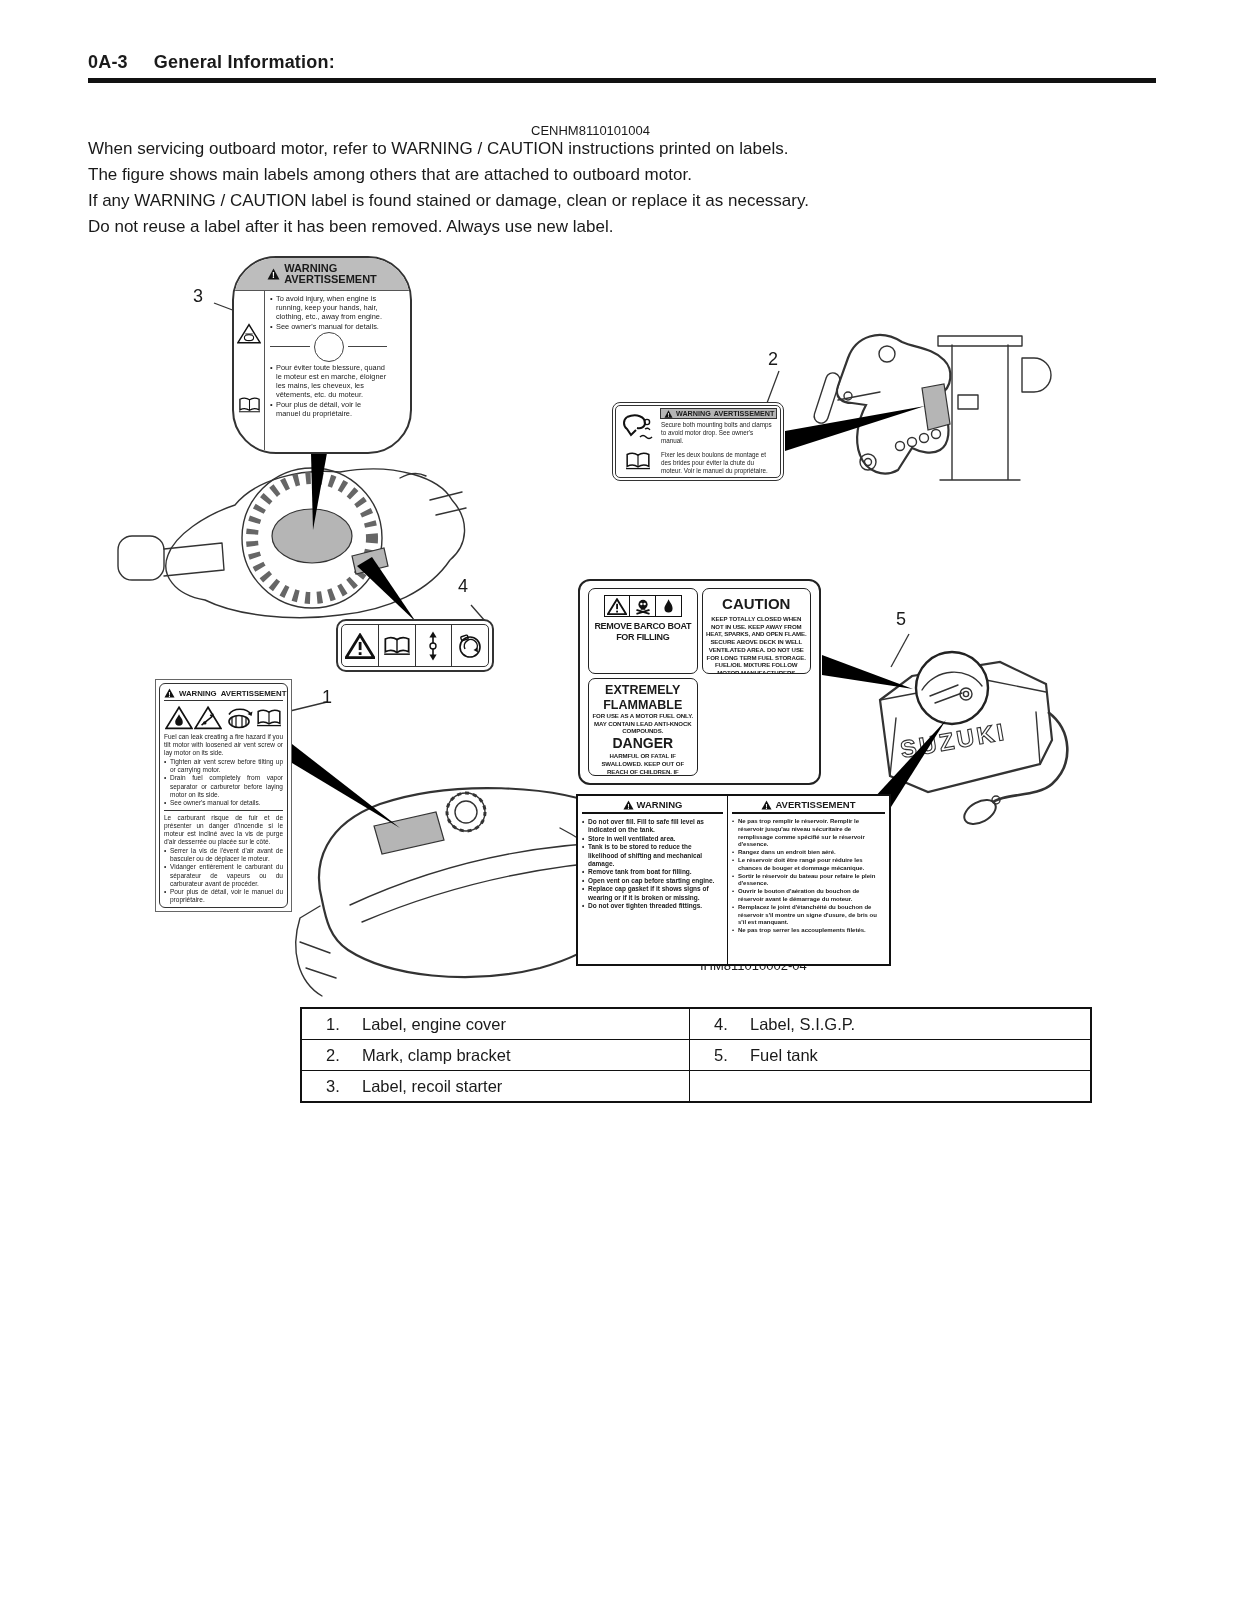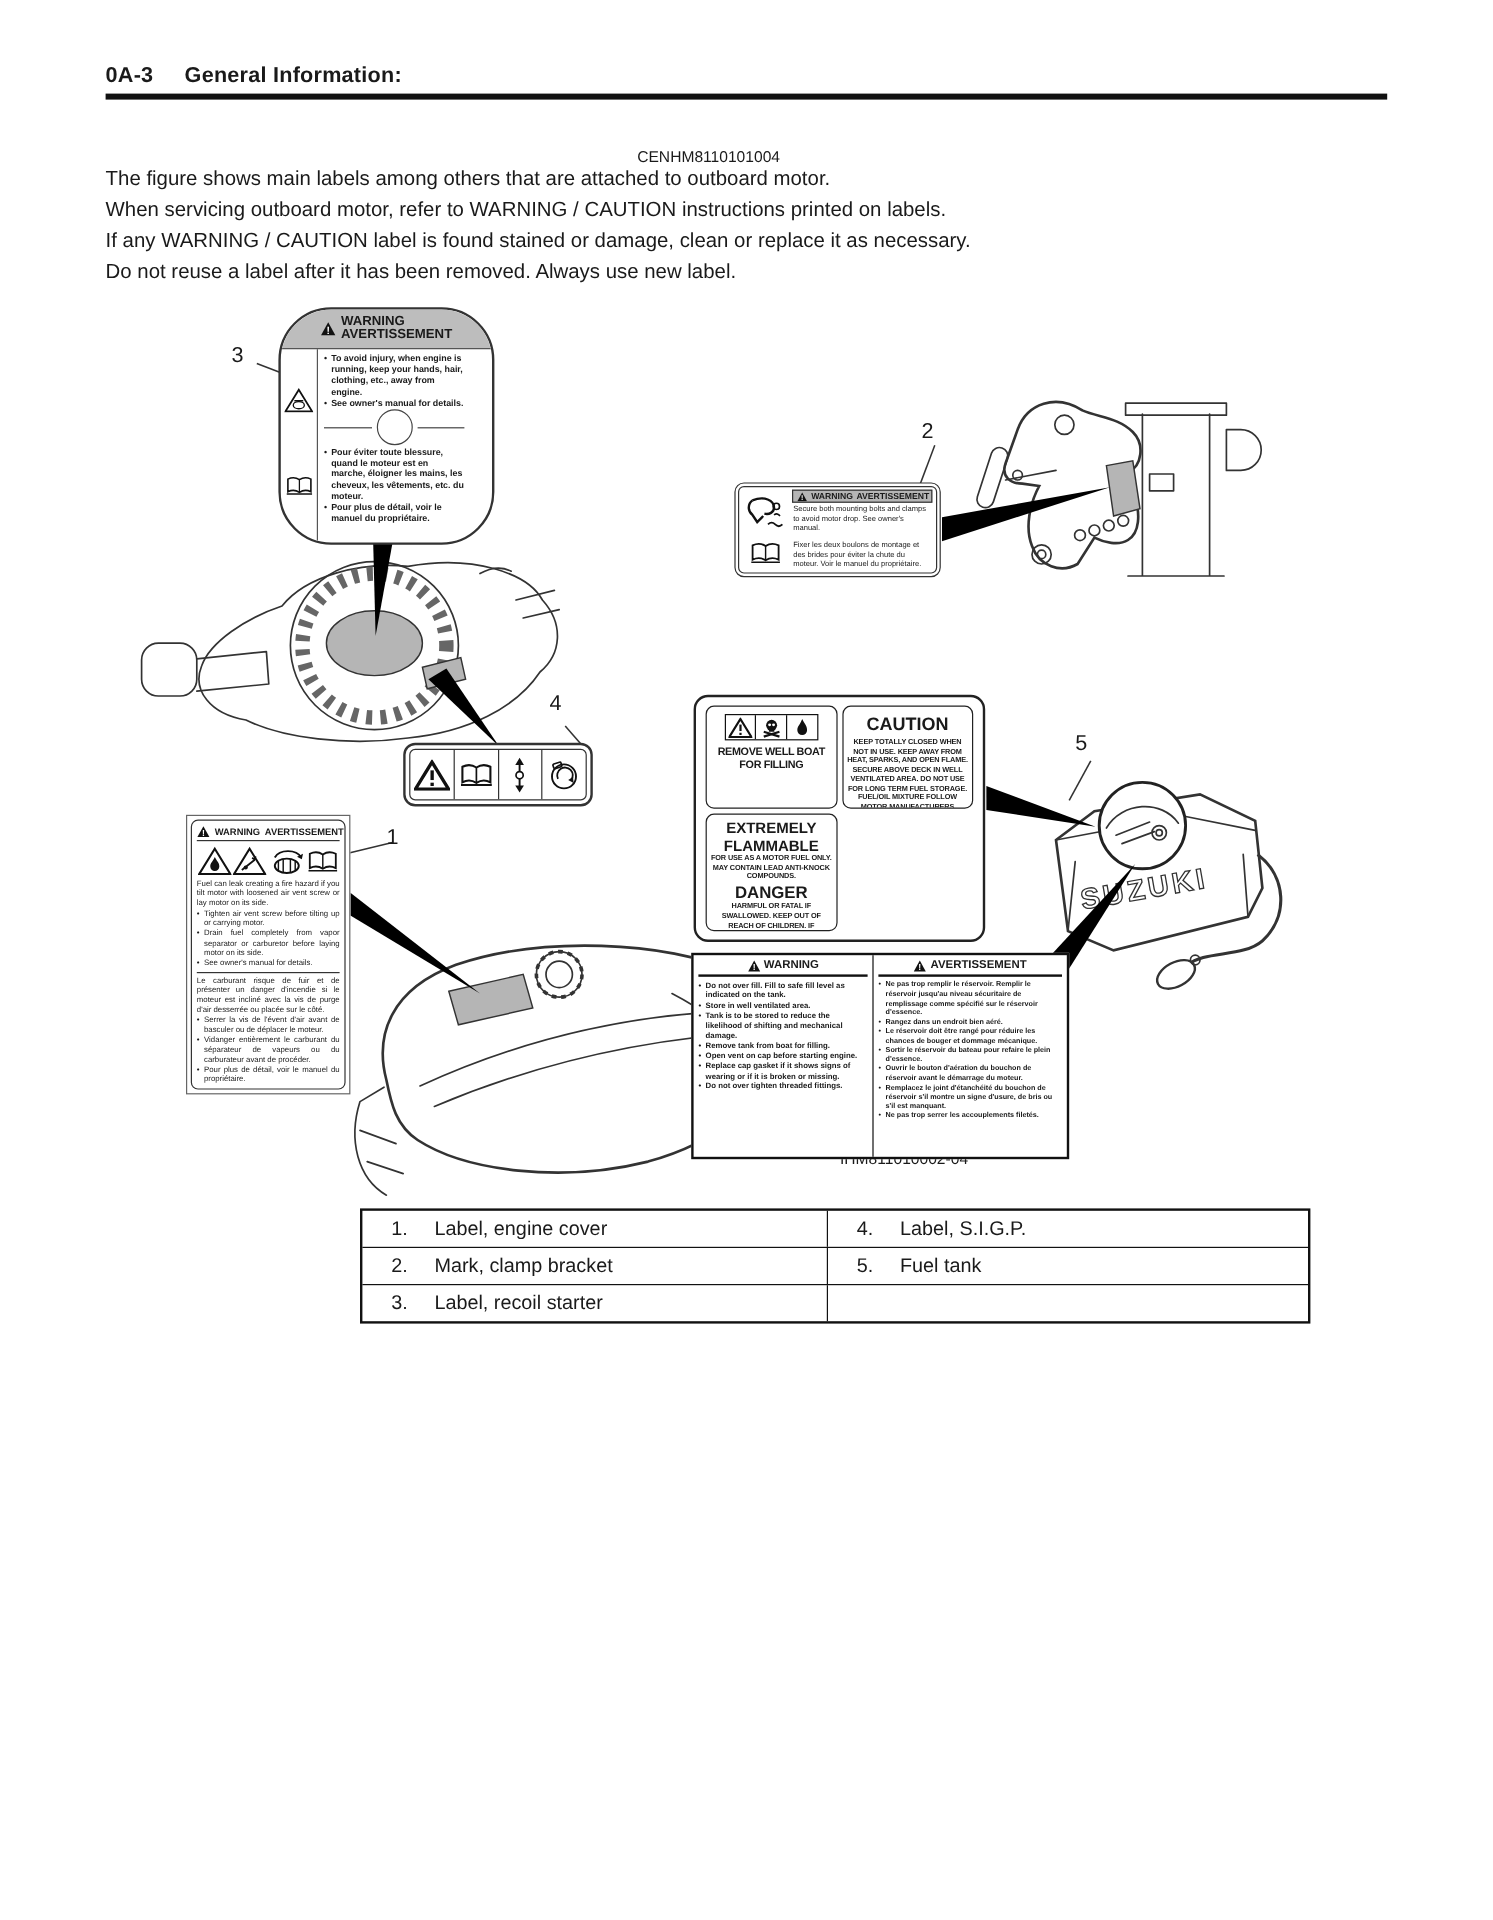--- a/index.html
+++ b/index.html
@@ -20,21 +20,21 @@
   .dvd{height:1px;background:#333;margin:3px 0;}
   .warn-band{display:flex;align-items:center;justify-content:center;gap:4px;background:#bdbdbd;font-weight:bold;}
   .tri{display:inline-block;flex:none;}
   
   .lbl3{left:232px;top:256px;width:180px;height:198px;border:2px solid #333;border-radius:44px;
         background:#fff;overflow:hidden;z-index:2;box-sizing:border-box;}
   .lbl3 .warn-band{height:32px;font-size:11px;line-height:11px;border-bottom:1px solid #555;}
   .lbl3-body{display:flex;height:calc(100% - 32px);}
   .lbl3-icons{width:30px;border-right:1px solid #555;display:flex;flex-direction:column;
               align-items:center;justify-content:space-around;padding:6px 0 14px;}
-  .lbl3-text{flex:1;padding:3px 23px 6px 5px;font-size:7.4px;line-height:9.2px;font-weight:bold;}
+  .lbl3-text{flex:1;padding:3px 23px 6px 5px;font-size:7.4px;line-height:9.2px;}
   .cdiv{display:flex;align-items:center;margin:1px 0;}
   .cdiv .cline{flex:1;height:1px;background:#444;}
   .cdiv .ccirc{width:28px;height:28px;border:1px solid #444;border-radius:50%;margin:0 4px;flex:none;}
   
   .lbl2{left:612px;top:402px;width:172px;height:79px;border:1.5px solid #333;border-radius:8px;
         padding:2px;background:#fff;z-index:2;box-sizing:border-box;}
   .lbl2-in{border:1px solid #333;border-radius:5px;height:100%;display:flex;box-sizing:border-box;}
   .lbl2-icons{width:44px;display:flex;flex-direction:column;align-items:center;justify-content:space-around;padding:3px 0;}
   .lbl2-main{flex:1;padding:2px 3px 2px 0;display:flex;flex-direction:column;}
   .lbl2 .warn-band{height:13px;font-size:7.2px;background:#b5b5b5;border:1px solid #333;justify-content:flex-start;padding-left:3px;gap:3px;}
@@ -98,22 +98,22 @@
 <body>
 
 <div id="page">
 
   <div class="abs sec-line">
     <span class="sec-code">0A-3</span><span>General Information:</span>
   </div>
   <div class="abs top-rule"></div>
   <div class="abs doc-code">CENHM8110101004</div>
   <div class="abs intro">
+      <div>When servicing outboard motor, refer to WARNING / CAUTION instructions printed on labels.</div>
       <div>The figure shows main labels among others that are attached to outboard motor.</div>
-      <div>When servicing outboard motor, refer to WARNING / CAUTION instructions printed on labels.</div>
       <div>If any WARNING / CAUTION label is found stained or damage, clean or replace it as necessary.</div>
       <div>Do not reuse a label after it has been removed. Always use new label.</div>
     </div>
   <div class="abs fig-code">IHM811010002-04</div>
 
   <svg class="abs art" width="1244" height="1600" viewBox="0 0 1244 1600">
 
     <g>
       <path class="ln" d="M205,600 C175,595 160,575 168,555 C175,535 205,515 235,505 C255,480 300,468 340,472 C395,462 440,478 452,500 C470,520 468,545 450,560 C430,590 390,610 340,615 C290,622 235,615 205,600 Z"></path>
       <rect class="ln" x="118" y="536" width="46" height="44" rx="14"></rect>
@@ -367,21 +367,21 @@
               <line x1="19" y1="14" x2="3" y2="19" stroke="#111" stroke-width="2.2"></line>
             </svg>
           </span>
         <span>
             <svg width="13" height="17" viewBox="0 0 16 20">
               <path d="M8,1 C10,5.5 13,7.5 13,12.5 A5,5 0 0 1 3,12.5 C3,8.5 6,6.5 8,1 Z" fill="#111"></path>
             </svg>
           </span>
       </div>
       <div>
-          <div class="rm-line">REMOVE WELL BOAT</div>
+          <div class="rm-line">REMOVE BARCO BOAT</div>
           <div class="rm-line">FOR FILLING</div>
         </div>
     </div>
     <div class="tbox">
       <div class="cau-title">CAUTION</div>
       <div class="cau-txt">KEEP TOTALLY CLOSED WHEN NOT IN USE. KEEP AWAY FROM HEAT, SPARKS, AND OPEN FLAME. SECURE ABOVE DECK IN WELL VENTILATED AREA. DO NOT USE FOR LONG TERM FUEL STORAGE. FUEL/OIL MIXTURE FOLLOW MOTOR MANUFACTURERS RECOMMENDATIONS.</div>
     </div>
     <div class="tbox">
       <div>
           <div class="flam-title">EXTREMELY</div>

